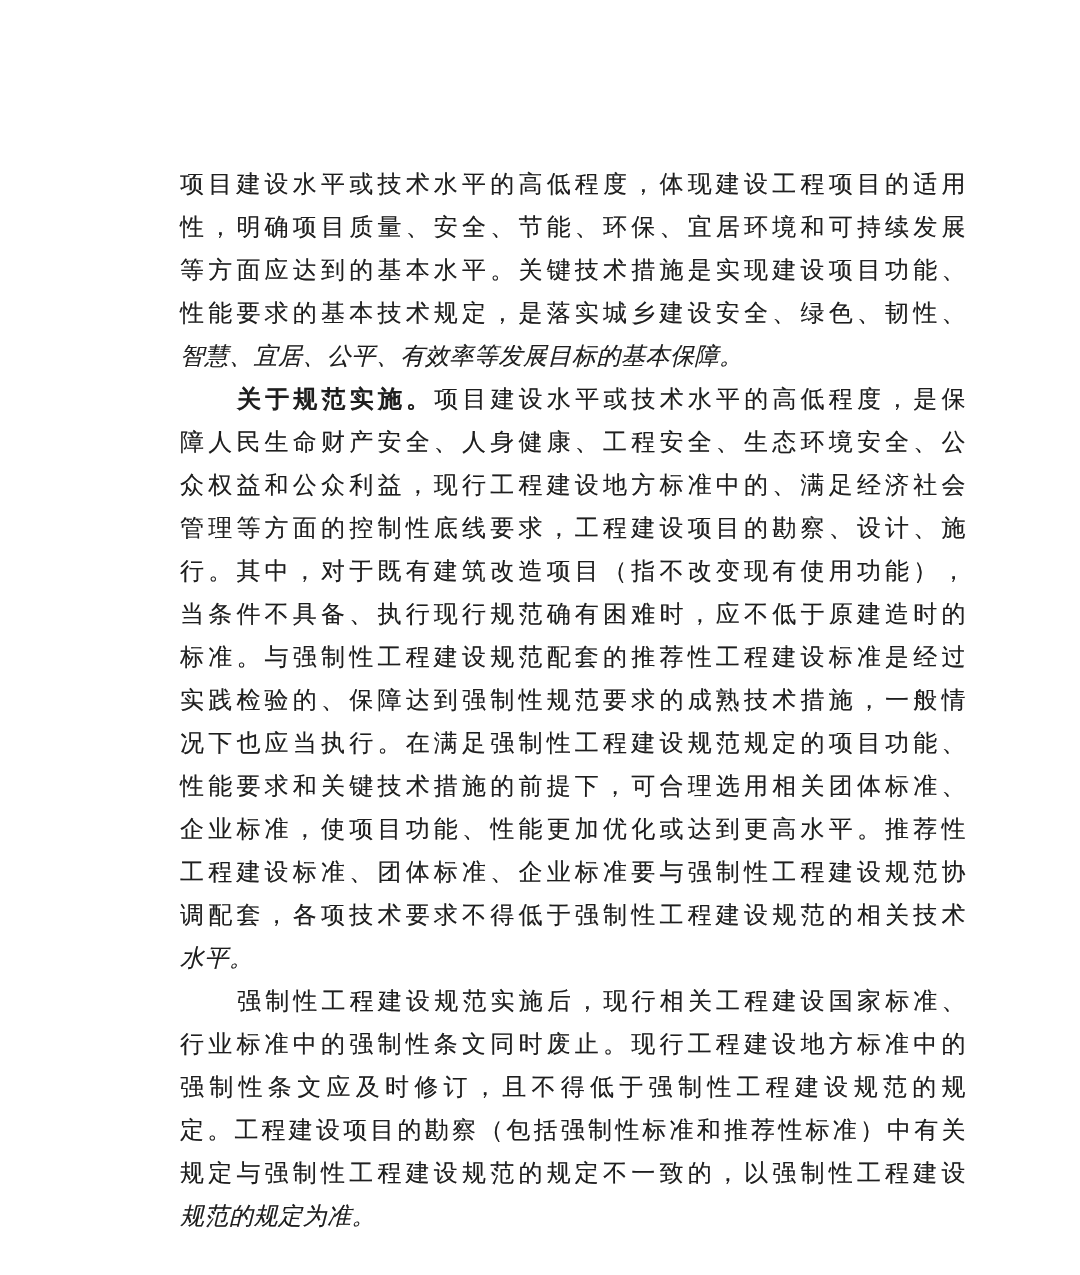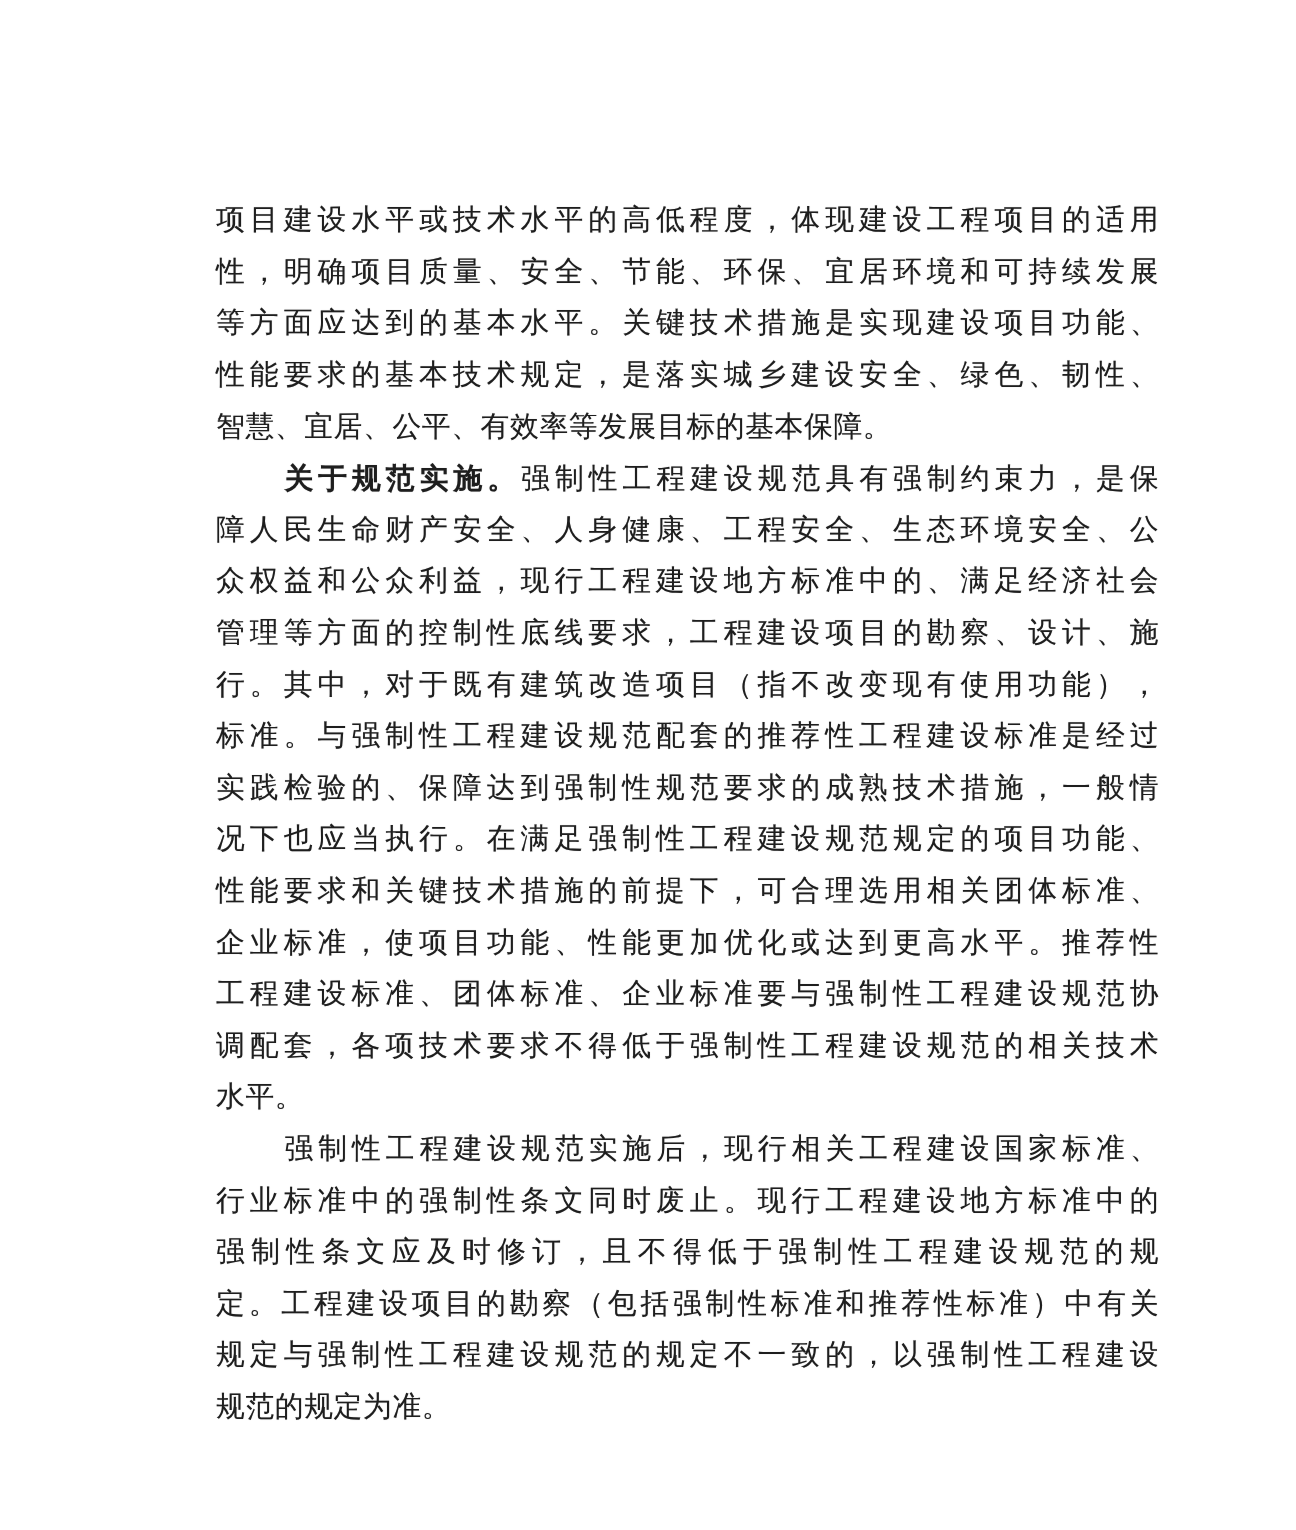--- a/index.html
+++ b/index.html
@@ -33,47 +33,49 @@
     line-height: 43px;
     font-size: 24px;
     letter-spacing: 0.5px;
     text-align: justify;
     text-align-last: justify;
     text-shadow: 0 0 0.6px rgba(40,40,40,0.45);
     margin-left: 20px;
   }
   .line.para-last {
     text-align-last: left;
+    font-style: italic;
   }
   .line.indent {
     text-indent: 57px;
   }
   .seg-bold {
     font-weight: 700;
-    font-family: Liberation Sans, sans-serif;
+    font-family: Liberation Mono, monospace;
   }
 </style>
 </head>
 <body style="background: rgb(255, 255, 255);">
 
 <div class="page">
   <div class="text-block" id="textBlock" style="color: rgb(30, 30, 30);">
       <div class="paragraph">
         <div class="line"><span class="seg">项目建设水平或技术水平的高低程度，体现建设工程项目的适用</span></div>
         <div class="line"><span class="seg">性，明确项目质量、安全、节能、环保、宜居环境和可持续发展</span></div>
         <div class="line"><span class="seg">等方面应达到的基本水平。关键技术措施是实现建设项目功能、</span></div>
         <div class="line"><span class="seg">性能要求的基本技术规定，是落实城乡建设安全、绿色、韧性、</span></div>
         <div class="line para-last"><span class="seg">智慧、宜居、公平、有效率等发展目标的基本保障。</span></div>
       </div>
       <div class="paragraph">
-        <div class="line indent"><span class="seg seg-bold">关于规范实施。</span><span class="seg">强制性工程建设规范具有强制约束力，是保</span></div>
+        <div class="line indent"><span class="seg seg-bold">关于规范实施。</span><span class="seg">项目建设水平或技术水平的高低程度，是保</span></div>
         <div class="line"><span class="seg">障人民生命财产安全、人身健康、工程安全、生态环境安全、公</span></div>
         <div class="line"><span class="seg">众权益和公众利益，现行工程建设地方标准中的、满足经济社会</span></div>
         <div class="line"><span class="seg">管理等方面的控制性底线要求，工程建设项目的勘察、设计、施</span></div>
         <div class="line"><span class="seg">行。其中，对于既有建筑改造项目（指不改变现有使用功能），</span></div>
+        <div class="line"><span class="seg">当条件不具备、执行现行规范确有困难时，应不低于原建造时的</span></div>
         <div class="line"><span class="seg">标准。与强制性工程建设规范配套的推荐性工程建设标准是经过</span></div>
         <div class="line"><span class="seg">实践检验的、保障达到强制性规范要求的成熟技术措施，一般情</span></div>
         <div class="line"><span class="seg">况下也应当执行。在满足强制性工程建设规范规定的项目功能、</span></div>
         <div class="line"><span class="seg">性能要求和关键技术措施的前提下，可合理选用相关团体标准、</span></div>
         <div class="line"><span class="seg">企业标准，使项目功能、性能更加优化或达到更高水平。推荐性</span></div>
         <div class="line"><span class="seg">工程建设标准、团体标准、企业标准要与强制性工程建设规范协</span></div>
         <div class="line"><span class="seg">调配套，各项技术要求不得低于强制性工程建设规范的相关技术</span></div>
         <div class="line para-last"><span class="seg">水平。</span></div>
       </div>
       <div class="paragraph">

